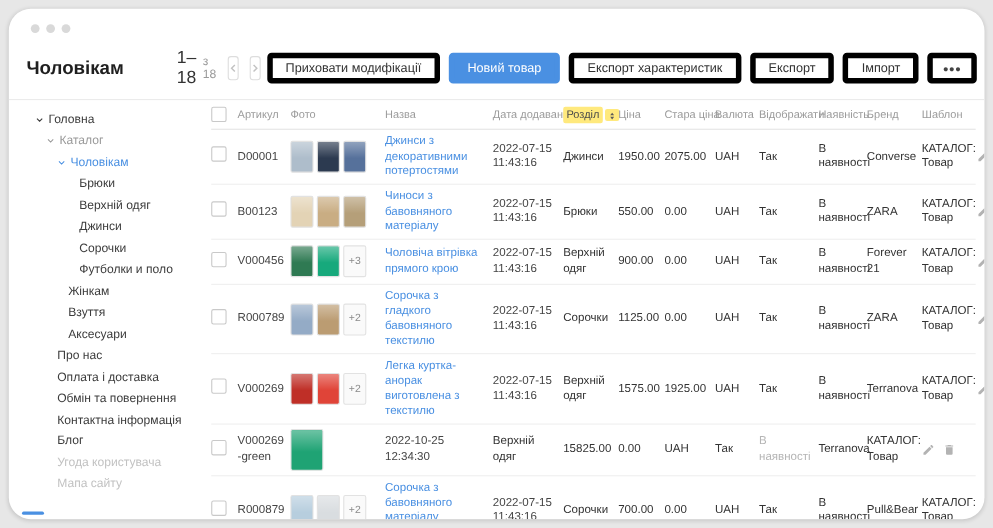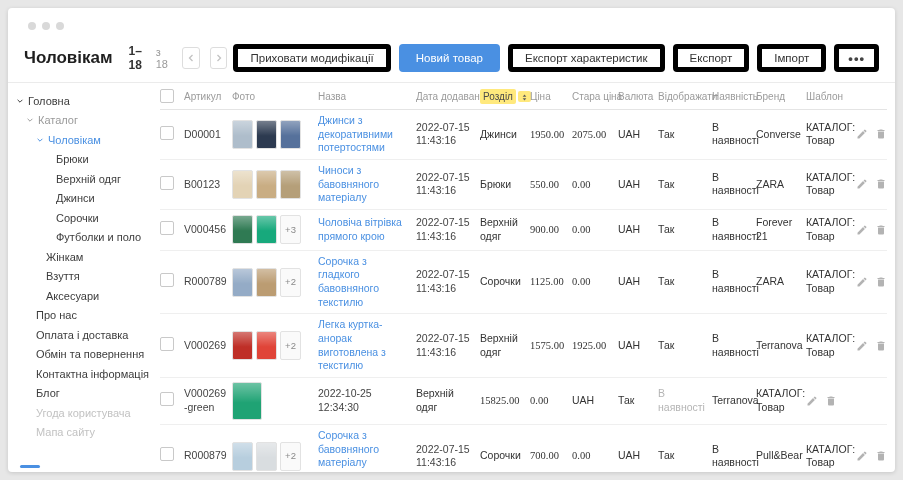--- a/index.html
+++ b/index.html
@@ -1,37 +1,37 @@
 <!DOCTYPE html>
 <html><head>
 <meta charset="utf-8">
 <style>
   html,body{margin:0;padding:0;width:903px;height:480px;overflow:hidden;
     background:#e7e7e7;font-family:"Liberation Sans",sans-serif;}
   .window{position:absolute;left:8px;top:8px;width:887px;height:464px;background:#fff;
-    border-radius:4px;box-shadow:0 1px 4px rgba(0,0,0,.14);overflow:hidden;
+    border-radius:20px;box-shadow:0 1px 4px rgba(0,0,0,.14);overflow:hidden;
     display:flex;flex-direction:column;}
   
   .titlebar{height:24px;display:flex;align-items:center;gap:6px;padding:6px 20px 0;}
   .dot{width:8px;height:8px;border-radius:50%;background:#d9d9d9;}
   
   .pageheader{display:flex;align-items:center;padding:6px 16px 10px;gap:6px;border-bottom:1px solid #ebebeb;}
   .pagetitle{font-size:17px;font-weight:bold;color:#1f1f1f;margin:0 10px 0 0;}
-  .pag-range{font-size:12px;font-weight:bold;color:#333;}
+  .pag-range{font-size:16px;font-weight:normal;color:#333;margin-left:32px;}
   .pag-of{font-size:11px;color:#9a9a9a;}
   .navbtn{width:22px;height:22px;border:1px solid #ddd;border-radius:3px;background:#fff;
     display:flex;align-items:center;justify-content:center;margin-left:4px;cursor:pointer;padding:0;}
   .btn-group{margin-left:auto;display:flex;gap:8px;align-items:center;}
   .btn{height:28px;padding:0 12px;border:5px solid #000000;border-radius:4px;background:#fff;
     font-size:11.5px;color:#333;font-family:inherit;cursor:pointer;white-space:nowrap;}
   .btn.primary{background:#4a90e2;border-color:#4a90e2;color:#fff;}
   .btn.morebtn{padding:0 9px;font-size:13px;font-weight:bold;color:#444;letter-spacing:1px;}
   
   .content{flex:1;display:flex;overflow:hidden;}
-  .sidebar{width:148px;padding:8px 0 0;overflow:hidden;flex:none;}
+  .sidebar{width:148px;padding:8px 16px 0;overflow:hidden;flex:none;}
   .sb-item{display:flex;align-items:center;gap:4px;height:19.5px;font-size:11px;color:#3c3c3c;cursor:pointer;}
   .sb-chev{display:flex;align-items:center;}
   .ind0{padding-left:8px;}.ind1{padding-left:18px;}.ind2{padding-left:28px;}
   .ind3{padding-left:38px;}.ind4{padding-left:48px;}
   .st-muted{color:#9a9a9a;}.st-active{color:#4a90e2;}.st-disabled{color:#c2c2c2;}
   .blue-dash{position:absolute;left:12px;bottom:4px;width:20px;height:3px;background:#4a90e2;border-radius:2px;}
   
   .tablewrap{flex:1;padding:0 8px 16px 4px;overflow:hidden;
     --cols:24px 48px 86px 98px 64px 50px 42px 46px 40px 54px 44px 50px 50px 1fr;}
   .thead{display:grid;grid-template-columns:var(--cols);height:26px;align-items:center;
@@ -45,21 +45,21 @@
   .cbx{display:inline-block;width:12px;height:12px;border:1px solid #c9c9c9;border-radius:2px;background:#fff;cursor:pointer;}
   .c-sku{overflow-wrap:anywhere;color:#444;}
   .c-photo{display:flex;gap:3px;align-items:center;}
   .thumb{width:19px;height:27px;border:1px solid #e2e2e2;border-radius:2px;flex:none;
     background-image:linear-gradient(180deg,rgba(255,255,255,.35),rgba(255,255,255,0) 55%);cursor:pointer;}
   .thumb.large{width:28px;height:36px;}
   .thumb.more{display:flex;align-items:center;justify-content:center;background-color:#fafafa;
     background-image:none;color:#8a8a8a;font-size:9.5px;}
   .c-name{color:#4a90e2;cursor:pointer;text-decoration:none;display:block;}
   .c-date{color:#444;}
-  .c-price,.c-old{white-space:nowrap;font-family:Liberation Serif, serif;}
+  .c-price,.c-old{white-space:nowrap;}
   .c-avail.muted{color:#b5b5b5;}
   .c-actions{display:flex;gap:7px;align-items:center;padding-right:2px;}
   .act{display:flex;cursor:pointer;}
 </style>
 </head>
 <body>
 
 <div class="window">
 
   <div class="titlebar">

